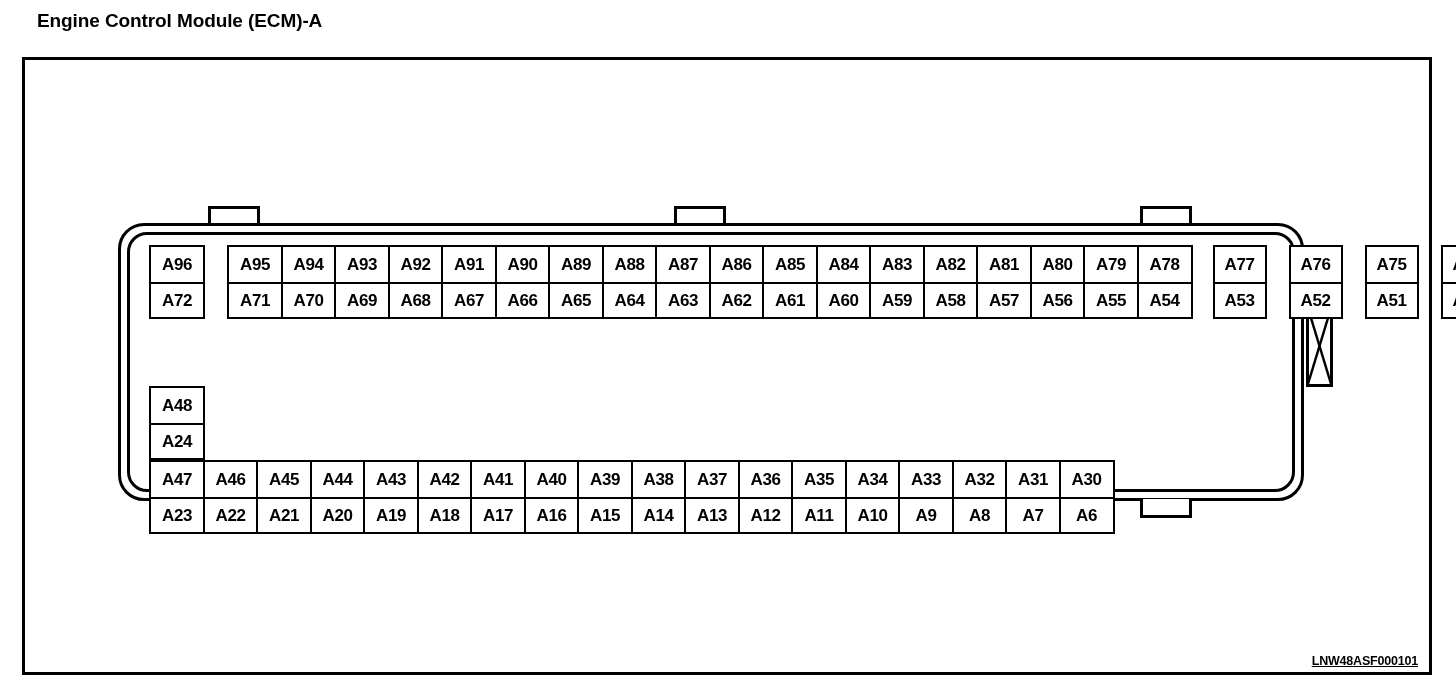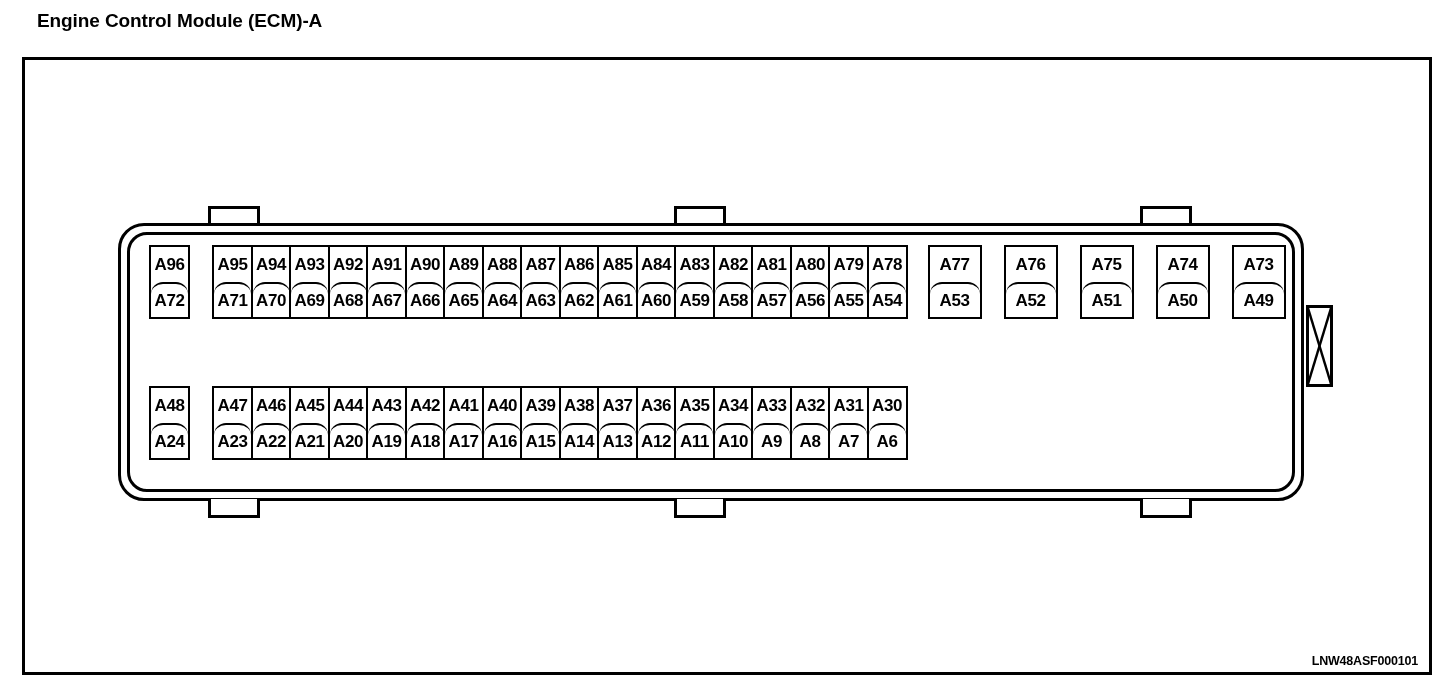--- a/index.html
+++ b/index.html
@@ -110,21 +110,21 @@
   }
   #latch svg { position: absolute; inset: 0; }
 
   
   .pin-bank {
     position: absolute;
     display: flex;
     align-items: flex-start;
   }
   #bank-top    { left: 53px; top: 90px; }
-  #bank-bottom { left: 53px; top: 231px; }
+  #bank-bottom { left: 53px; top: 231px; flex-direction: column; }
 
   .pin-group { display: flex; }
   .pin-group.spaced { gap: 22px; }
   .pin-group.lead   { margin-right: 22px; }
   .pin-group.block  { margin-right: 20px; }
 
   .pin-col {
     display: flex;
     flex-direction: column;
     border: 2.5px solid #000000;
@@ -139,34 +139,35 @@
     height: 35px;
     display: flex;
     align-items: center;
     justify-content: center;
     font-size: 17px;
     font-weight: bold;
     letter-spacing: -0.4px;
     line-height: 1;
     box-sizing: border-box;
   }
-  .pin-cell.lower { border-top: 2.5px solid #000000; border-radius: 12px; }
-
-  .w-narrow { width: 41px; }
+  .pin-cell.lower { border-top: 2.5px solid #000000; }
+
+  .w-narrow { width: 56px; }
   .w-wide   { width: 54px; }
 
   
   #part-code {
     position: absolute;
     right: 38px;
     bottom: 24px;
     font-size: 12.5px;
     font-weight: bold;
     letter-spacing: -0.2px;
     white-space: nowrap;
+    text-decoration: underline;
   }
 </style>
 </head>
 <body>
 
 <div id="page-title">Engine Control Module (ECM)-A</div>
 
 <div id="diagram-frame"></div>
 
 <div id="connector">

